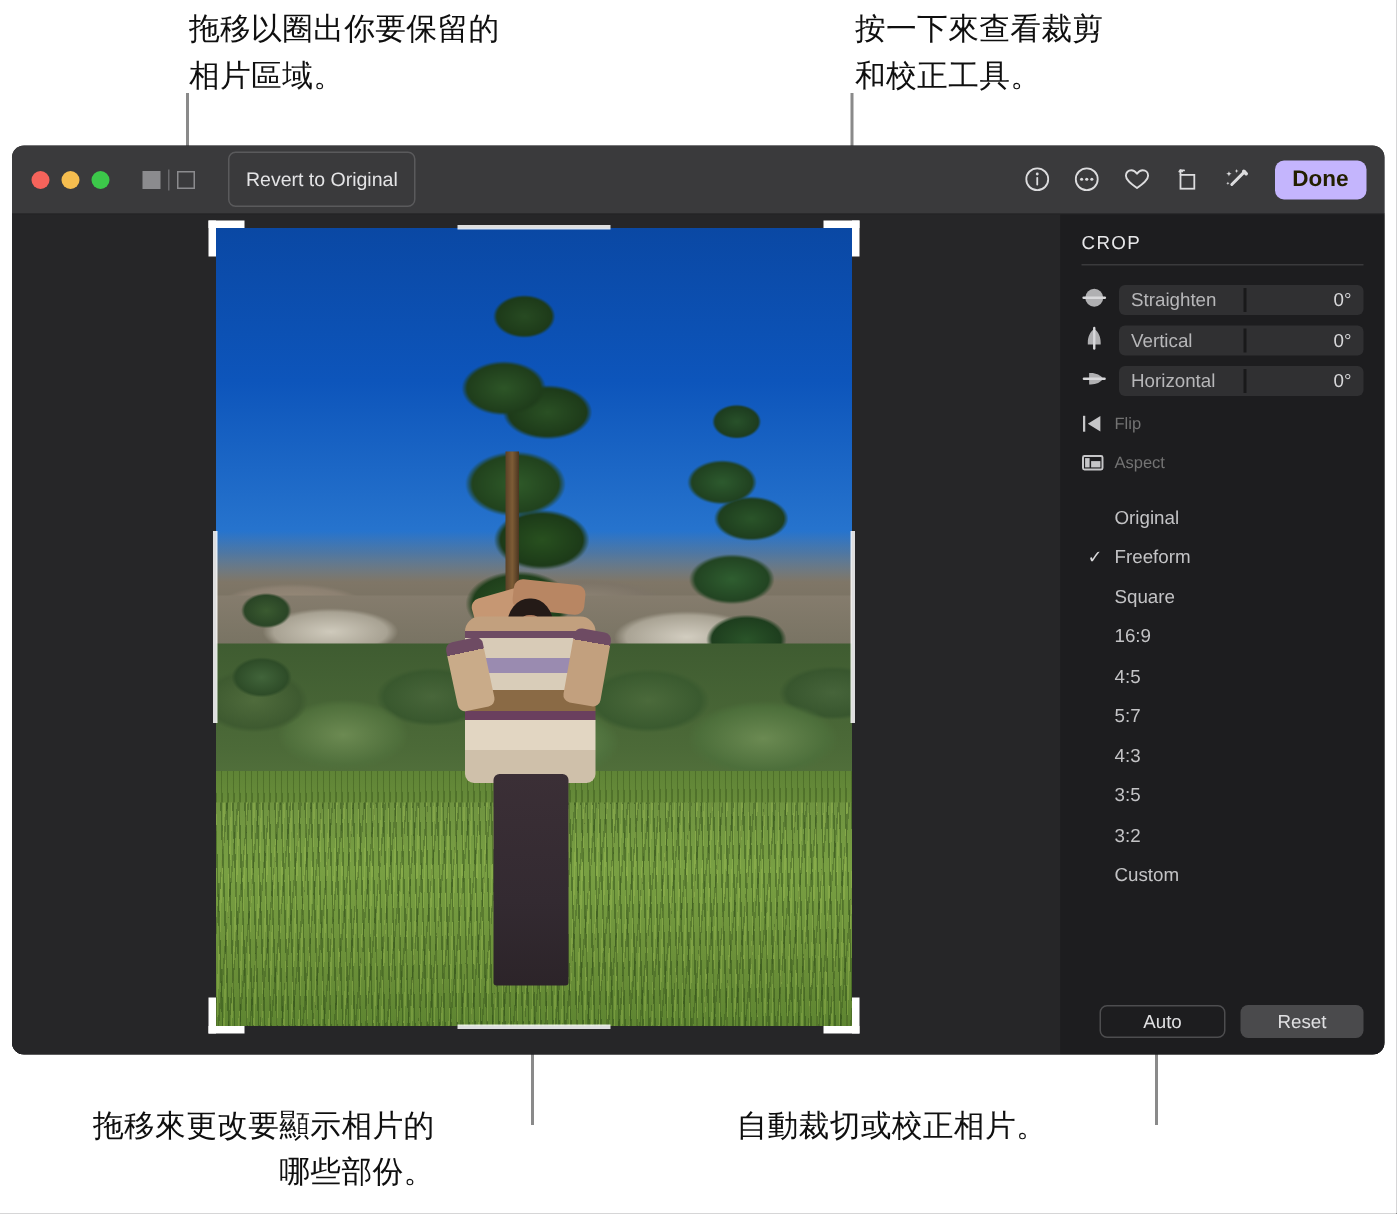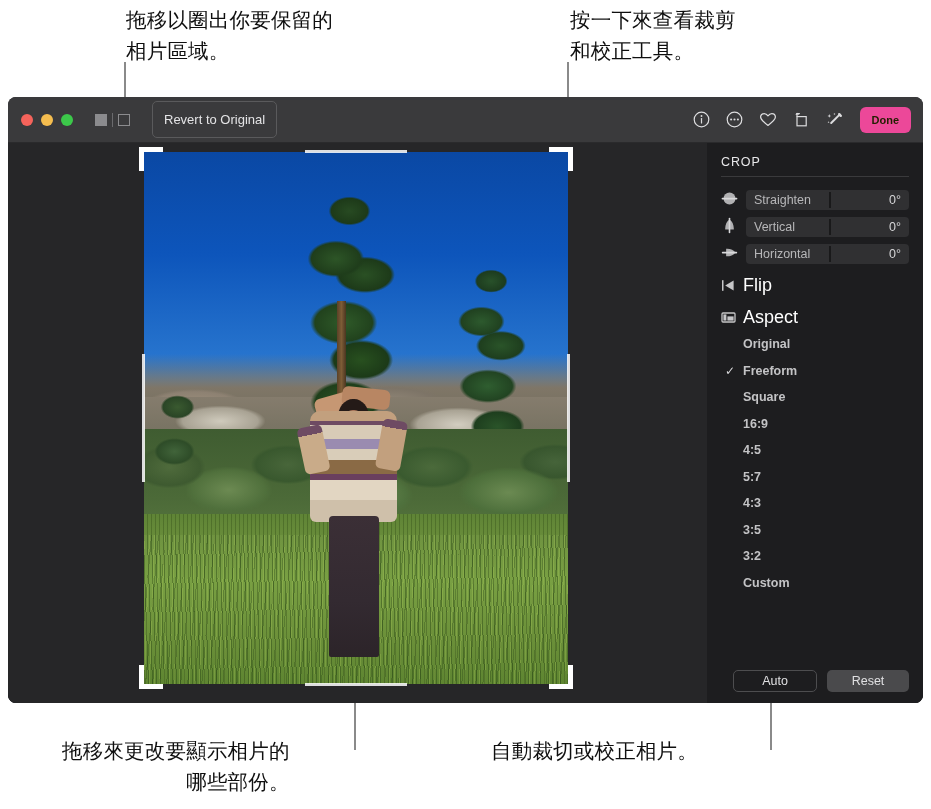--- a/index.html
+++ b/index.html
@@ -89,23 +89,23 @@
   }
   .seg-item.active { background: #5b5b5e; }
   .seg-sep { width: 1px; height: 15px; background: #5a5a5c; }
 
   .tb-right {
     position: absolute; right: 12px;
     display: flex; align-items: center; gap: 16px;
   }
   .icn { color: #dcdcde; display: flex; align-items: center; justify-content: center; }
   .done-btn {
-    background: #ec4899;
+    background: #c4b5fd;
     color: #231f00;
-    font-size: 11px;
+    font-size: 15px;
     font-weight: 700;
     border-radius: 6px;
     padding: 5px 12px;
     display: flex; align-items: center;
     height: 26px;
   }
 
   
   #wbody { position: relative; height: 560px; background: #1d1d1f; display: flex; }
   #canvas { position: relative; flex: 1; background: #262628; overflow: hidden; }
@@ -289,26 +289,26 @@
   .slider-body {
     flex: 1; height: 20px; background: #303032; border-radius: 4px;
     display: flex; align-items: center; position: relative;
   }
   .slider-label { color: #b7b7b9; font-size: 12.5px; padding-left: 8px; flex: 1; }
   .slider-tick { position: absolute; left: 51%; top: 2px; width: 1.5px; height: 16px; background: #19191a; }
   .slider-val { color: #d6d6d8; font-size: 12.5px; padding-right: 8px; }
 
   .opt-row { display: flex; align-items: center; gap: 7px; margin-top: 11px; }
   .opt-icon { width: 15px; height: 15px; display: flex; align-items: center; justify-content: center; flex: none; }
-  .opt-label { color: #ffffff; font-size: 18px; }
+  .opt-label { color: #737373; font-size: 11px; }
 
   .aspect-list { margin-top: 9px; }
   .aspect-item {
-    display: flex; align-items: flex-start; height: 26.5px;
-    font-size: 12.5px; color: #c3c3c5; padding-left: 4px; font-weight: bold;
+    display: flex; align-items: flex-end; height: 26.5px;
+    font-size: 12.5px; color: #c3c3c5; padding-left: 4px;
   }
   .check { width: 18px; flex: none; color: #d9d9db; font-size: 12px; text-align: left; }
   .check.empty { color: transparent; }
 
   .bottom-btns {
     position: absolute; left: 14px; right: 14px; bottom: 11px;
     display: flex; gap: 10px; margin-left: 12px;
   }
   .btn {
     flex: 1; height: 22px; border-radius: 5px;

